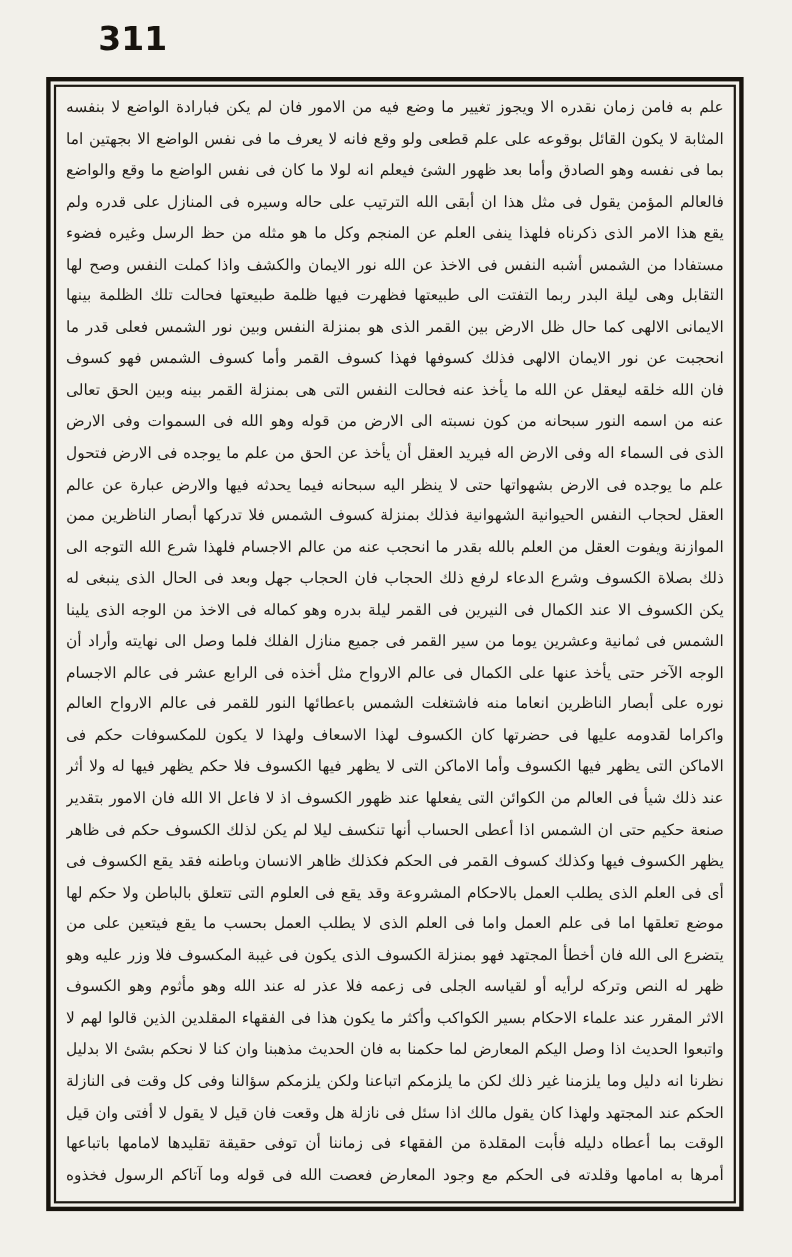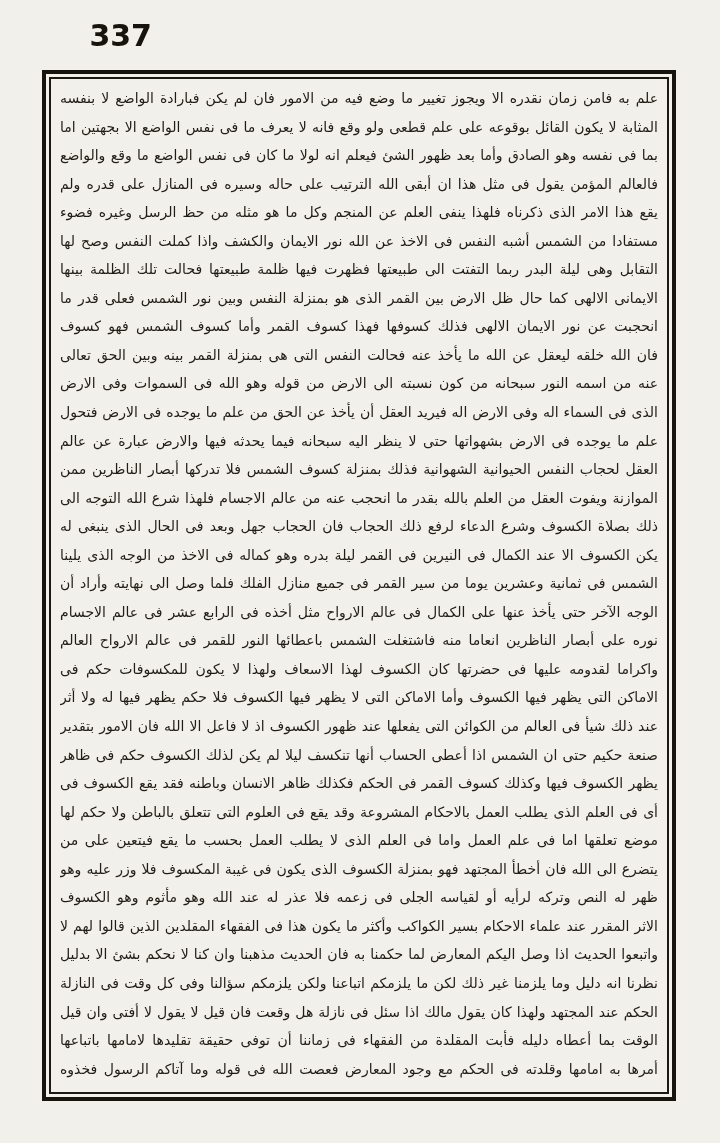--- a/index.html
+++ b/index.html
@@ -56,21 +56,21 @@
     text-align: justify;
     text-align-last: justify;
     overflow: hidden;
     word-spacing: 0.5px;
   }
 </style>
 </head>
 <body>
 
 <div>
-  <div class="page-number">337</div>
+  <div class="page-number">311</div>
 
   <div class="frame-outer">
     <div class="frame-inner">
       <div class="text-body" id="text-body">
           <div class="text-line">علم به فامن زمان نقدره الا ويجوز تغيير ما وضع فيه من الامور فان لم يكن فبارادة الواضع لا بنفسه وما كان بهذه</div>
           <div class="text-line">المثابة لا يكون القائل بوقوعه على علم قطعى ولو وقع فانه لا يعرف ما فى نفس الواضع الا بجهتين اما أن يكون هو المعرف</div>
           <div class="text-line">بما فى نفسه وهو الصادق وأما بعد ظهور الشئ فيعلم انه لولا ما كان فى نفس الواضع ما وقع والواضع هو الله تعالى وجل</div>
           <div class="text-line">فالعالم المؤمن يقول فى مثل هذا ان أبقى الله الترتيب على حاله وسيره فى المنازل على قدره ولم يخرق العادة فيه فلا بد أن</div>
           <div class="text-line">يقع هذا الامر الذى ذكرناه فلهذا ينفى العلم عن المنجم وكل ما هو مثله من حظ الرسل وغيره فضوء القمر لما كان</div>
           <div class="text-line">مستفادا من الشمس أشبه النفس فى الاخذ عن الله نور الايمان والكشف واذا كملت النفس وصح لها التجلى على</div>

